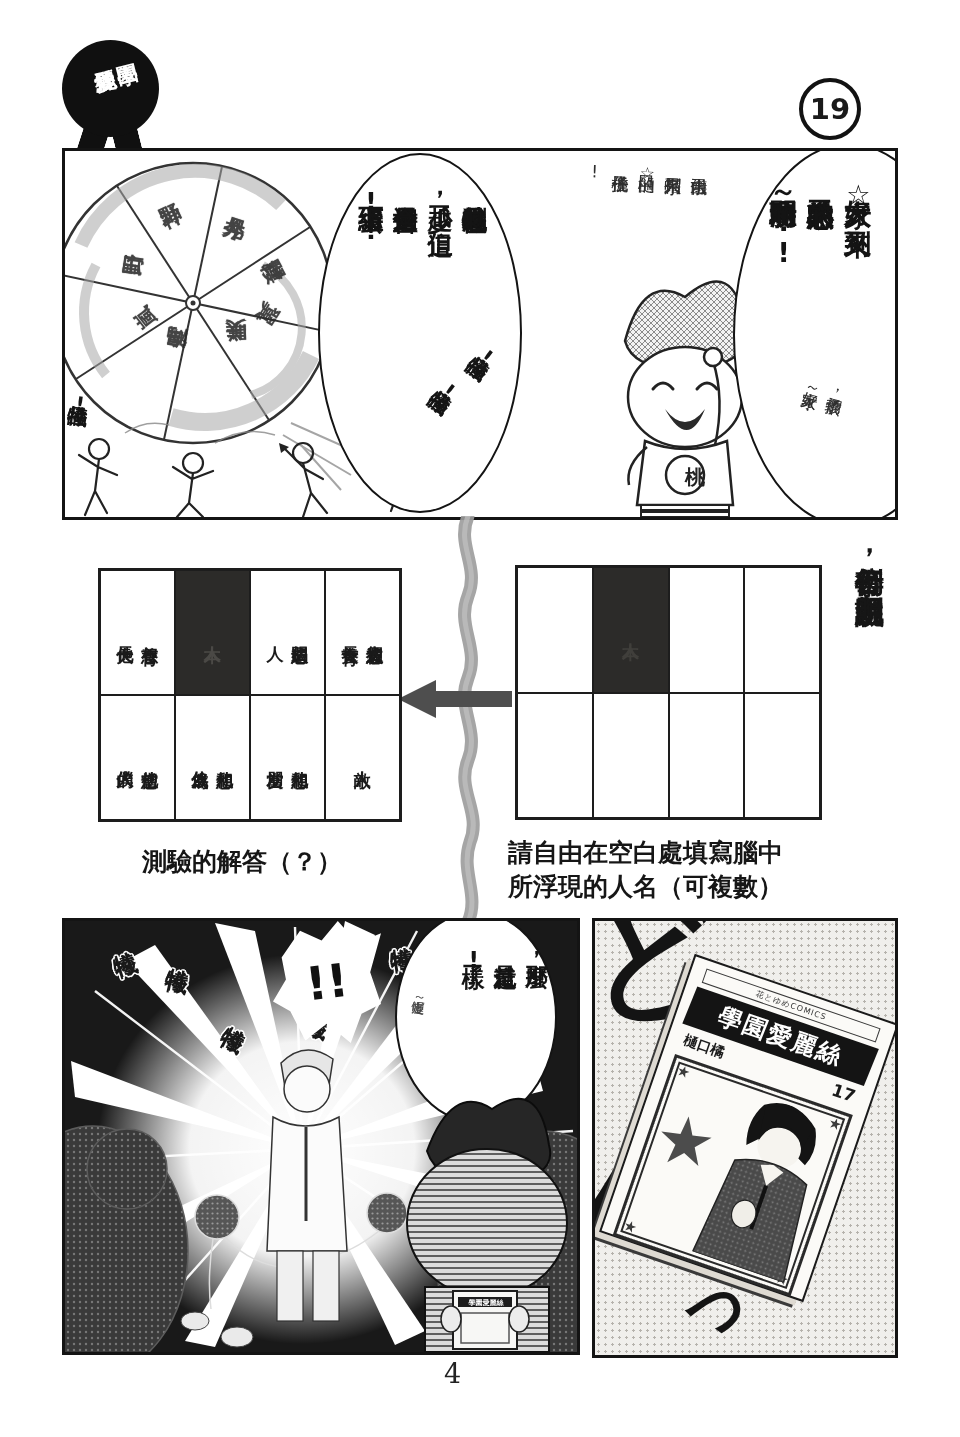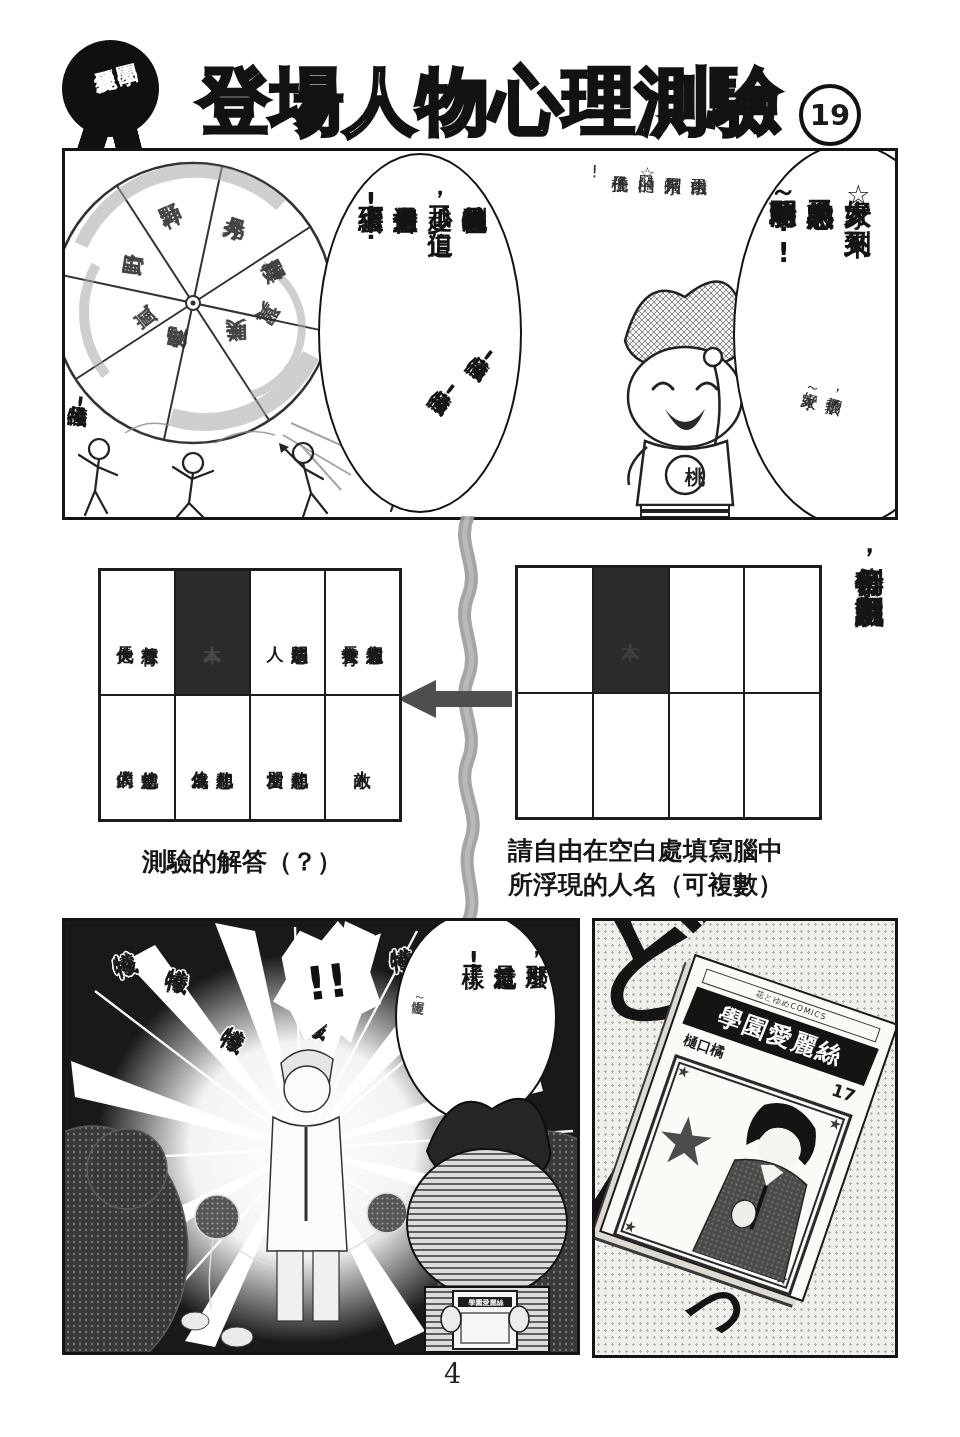--- a/index.html
+++ b/index.html
@@ -10,38 +10,38 @@
   .pre{white-space:pre-line;}
   
   .badge{left:62px;top:40px;width:100px;height:108px;}
   .badge-circle{position:absolute;left:0;top:0;width:97px;height:97px;background:#101010;border-radius:50%;}
   .badge-rib1,.badge-rib2{position:absolute;width:26px;height:38px;background:#101010;top:82px;}
   .badge-rib1{left:18px;transform:rotate(18deg);clip-path:polygon(0 0,100% 0,100% 100%,50% 72%,0 100%);}
   .badge-rib2{left:52px;transform:rotate(-14deg);clip-path:polygon(0 0,100% 0,100% 100%,50% 72%,0 100%);}
   .badge-text{position:absolute;left:24px;top:12px;color:#fff;font-size:21px;font-weight:800;line-height:1.1;transform:rotate(-14deg);}
   .main-title{left:198px;top:54px;width:600px;height:96px;font-size:72px;font-weight:900;letter-spacing:1px;
       color:#fff;-webkit-text-stroke:3.5px #121212;text-shadow:0 0 1px #121212;}
-  .issue-circle{left:799px;top:84px;width:54px;height:54px;border:4px solid #121212;border-radius:50%;
+  .issue-circle{left:799px;top:78px;width:54px;height:54px;border:4px solid #121212;border-radius:50%;
       display:flex;align-items:center;justify-content:center;font-size:29px;font-weight:900;}
   
   .panel{border:3px solid #141414;background:#fff;overflow:hidden;}
   #top-panel{left:62px;top:148px;width:830px;height:366px;}
   .wname{position:absolute;font-size:21px;font-weight:700;color:#2b2b2b;opacity:.88;writing-mode:vertical-rl;text-orientation:upright;text-shadow:0 0 1px rgba(40,40,40,.55);}
   .shout{position:absolute;font-size:20px;font-weight:800;color:#151515;writing-mode:vertical-rl;text-orientation:upright;letter-spacing:1px;}
   .bubble{position:absolute;background:#fff;border:2px solid #141414;border-radius:50%;}
   .btext{position:absolute;font-weight:700;color:#141414;line-height:1.38;}
   .hand{position:absolute;font-weight:400;color:#2e2e2e;line-height:1.55;}
   
   .ansgrid{position:absolute;display:grid;grid-template-columns:repeat(4,1fr);grid-template-rows:1fr 1fr;
       border:2.5px solid #1d1d1d;background:#fff;}
   .cell{border:1px solid #1d1d1d;display:flex;align-items:center;justify-content:center;overflow:hidden;}
   .cell .v{font-size:17px;font-weight:700;line-height:1.45;}
   .blackcell{background:#2c2b29;position:relative;}
   .faint{position:absolute;left:50%;top:50%;transform:translate(-50%,-50%);font-size:22px;color:#716f69;opacity:.45;}
-  .caption{position:absolute;font-weight:800;color:#161616;font-family:Liberation Mono, monospace;}
+  .caption{position:absolute;font-weight:800;color:#161616;}
   
   #bl-panel{left:62px;top:918px;width:512px;height:431px;background:#191919;}
   #br-panel{left:592px;top:918px;width:300px;height:434px;background:#f0efec;
       background-image:radial-gradient(#b5b2ac 1.1px,transparent 1.3px);background-size:7px 7px;}
   .exclaim-bubble{position:absolute;left:208px;top:0;width:108px;height:122px;background:#fff;
       clip-path:polygon(8% 30%,25% 8%,45% 16%,60% 0,78% 18%,100% 10%,90% 42%,100% 68%,82% 76%,72% 100%,50% 84%,30% 98%,16% 74%,0 66%,12% 48%);
       display:flex;align-items:center;justify-content:center;}
   .exclaim{font-size:46px;font-weight:900;transform:rotate(-7deg);color:#111;}
   .float-kanji{position:absolute;font-size:23px;font-weight:800;color:#191919;writing-mode:vertical-rl;text-orientation:upright;
       text-shadow:-1.5px 0 #fff,1.5px 0 #fff,0 -1.5px #fff,0 1.5px #fff,-1px -1px #fff,1px 1px #fff,-1px 1px #fff,1px -1px #fff;}
@@ -66,21 +66,20 @@
 
 <div id="page">
 
   <div class="abs badge">
     <div class="badge-rib1"></div>
     <div class="badge-rib2"></div>
     <div class="badge-circle"></div>
     <div class="badge-text v">學園
 愛麗絲</div>
   </div>
-  <div class="abs main-title">登場人物心理測驗</div>
   <div class="abs issue-circle">
     <span>19</span>
   </div>
 
   <div id="top-panel" class="abs panel">
 
     <svg class="abs" style="left:-14px;top:-6px;" width="360" height="372" viewBox="0 0 360 372">
       <circle cx="142" cy="158" r="140" fill="#fff" stroke="#333" stroke-width="2.5"></circle>
       <g transform="rotate(12 142 158)" stroke="#333" stroke-width="2">
         <line x1="2" y1="158" x2="282" y2="158"></line>

